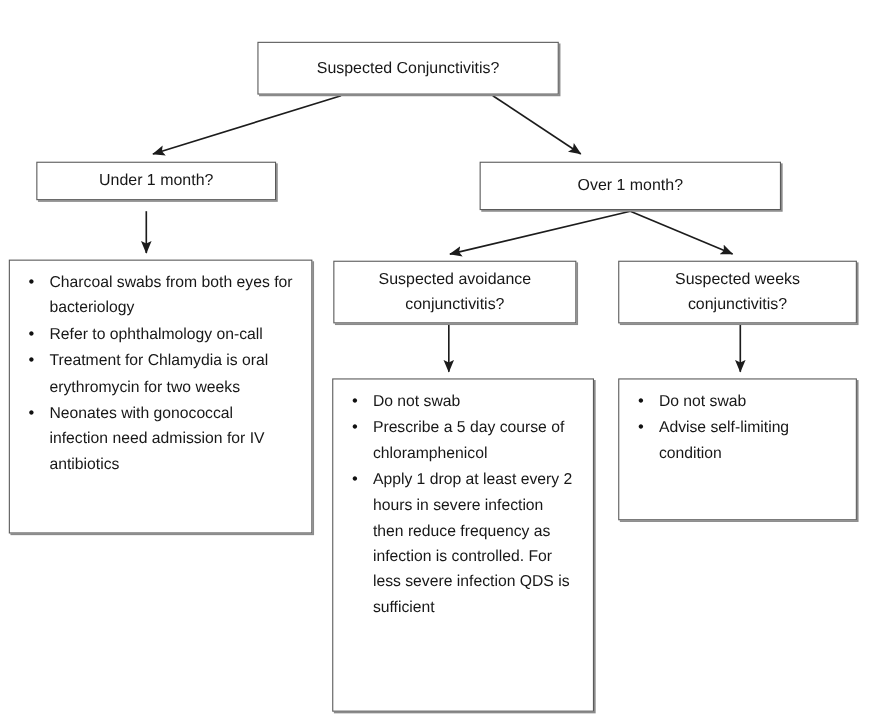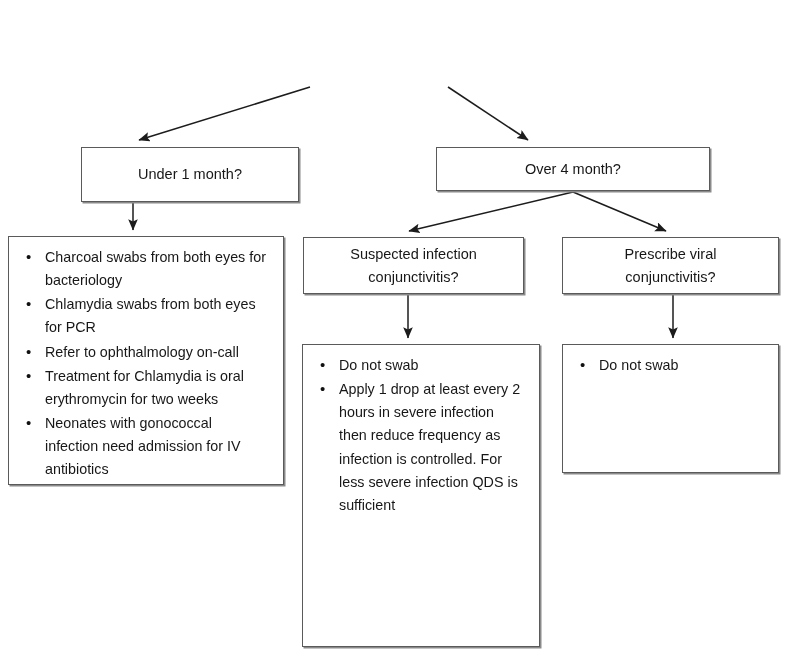--- a/index.html
+++ b/index.html
@@ -72,21 +72,21 @@
     top: -1px;
     font-size: 15px;
     color: #111111;
     line-height: 1.62;
   }
   ul.bullets li.justified {
     text-align: justify;
   }
   
   #node-root      { left: 234px; top: 38px;  width: 274px; height: 48px; }
-  #node-under     { left: 33px;  top: 147px; width: 218px; height: 55px; margin-left: 48px; }
+  #node-under     { left: 33px;  top: 147px; width: 218px; height: 35px; }
   #node-over      { left: 436px; top: 147px; width: 274px; height: 44px; }
   #node-bacterial { left: 303px; top: 237px; width: 221px; height: 57px; }
   #node-viral     { left: 562px; top: 237px; width: 217px; height: 57px; }
   #node-neonatal-list   { left: 8px;   top: 236px; width: 276px; height: 249px; }
   #node-bacterial-list  { left: 302px; top: 344px; width: 238px; height: 303px; }
   #node-viral-list      { left: 562px; top: 344px; width: 217px; height: 129px; }
 </style>
 </head>
 <body>
 
@@ -107,59 +107,63 @@
 
     <line x1="573" y1="192" x2="409" y2="231" stroke="#1c1c1c" stroke-width="1.5" marker-end="url(#arrowhead)"></line>
 
     <line x1="573" y1="192" x2="666" y2="231" stroke="#1c1c1c" stroke-width="1.5" marker-end="url(#arrowhead)"></line>
 
     <line x1="408" y1="295" x2="408" y2="338" stroke="#1c1c1c" stroke-width="1.5" marker-end="url(#arrowhead)"></line>
 
     <line x1="673" y1="295" x2="673" y2="338" stroke="#1c1c1c" stroke-width="1.5" marker-end="url(#arrowhead)"></line>
   </svg>
 
+  <div class="node decision" id="node-root">
+    <span class="title">Suspected Conjunctivitis?</span>
+  </div>
 
   <div class="node decision" id="node-under">
     <span class="title">Under 1 month?</span>
   </div>
 
   <div class="node decision" id="node-over">
-    <span class="title">Over 4 month?</span>
+    <span class="title">Over 1 month?</span>
   </div>
 
   <div class="node decision" id="node-bacterial">
     <span class="title">
-      <span>Suspected infection</span><br>
+      <span>Suspected avoidance</span><br>
       <span>conjunctivitis?</span>
     </span>
   </div>
 
   <div class="node decision" id="node-viral">
     <span class="title">
-      <span>Prescribe viral</span><br>
+      <span>Suspected weeks</span><br>
       <span>conjunctivitis?</span>
     </span>
   </div>
 
   <div class="node listbox" id="node-neonatal-list">
     <ul class="bullets">
       <li>Charcoal swabs from both eyes for bacteriology</li>
-      <li>Chlamydia swabs from both eyes for PCR</li>
       <li>Refer to ophthalmology on-call</li>
       <li>Treatment for Chlamydia is oral erythromycin for two weeks</li>
       <li>Neonates with gonococcal infection need admission for IV antibiotics</li>
     </ul>
   </div>
 
   <div class="node listbox" id="node-bacterial-list">
     <ul class="bullets">
       <li>Do not swab</li>
+      <li>Prescribe a 5 day course of chloramphenicol</li>
       <li>Apply 1 drop at least every 2 hours in severe infection then reduce frequency as infection is controlled. For less severe infection QDS is sufficient</li>
     </ul>
   </div>
 
   <div class="node listbox" id="node-viral-list">
     <ul class="bullets">
       <li>Do not swab</li>
+      <li>Advise self-limiting condition</li>
     </ul>
   </div>
 
 </div>
 
 </body></html>

